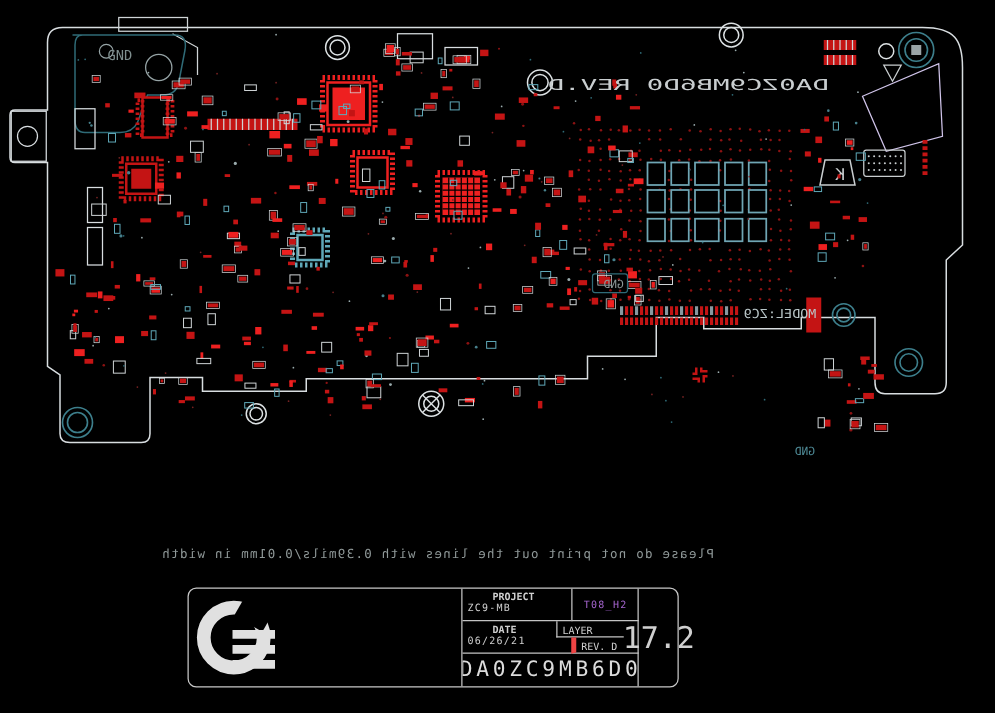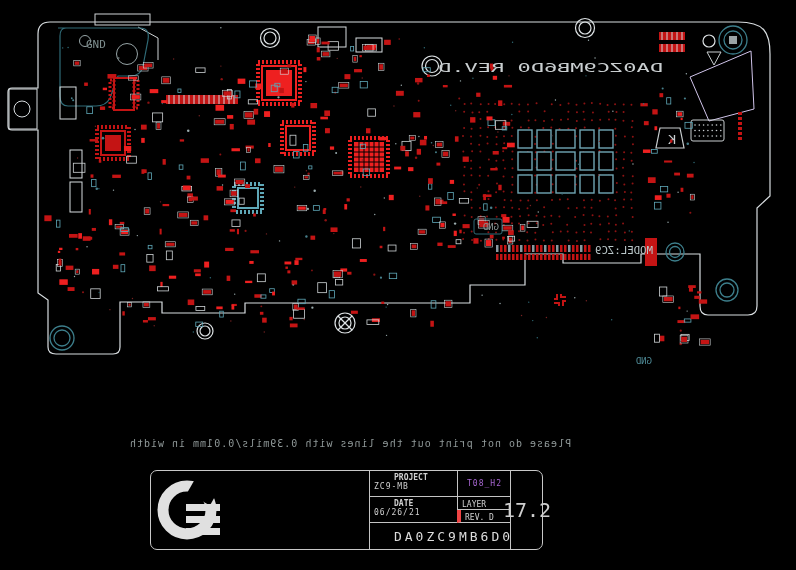--- a/index.html
+++ b/index.html
@@ -18,27 +18,27 @@
              transform-origin:left top;}
   .logo-line1{font-size:29px;line-height:30px;letter-spacing:3px;transform:scaleX(0.93);white-space:nowrap;}
   .logo-line2{font-size:26px;line-height:27px;letter-spacing:0px;transform:scaleX(1.0);white-space:nowrap;}
   .ttable{position:absolute;left:218px;top:0;width:141px;height:78px;border-left:1px solid #c4c4c4;}
   .cell{position:absolute;box-sizing:border-box;border-bottom:1px solid #c4c4c4;color:#d0d0d0;
         font-size:8px;line-height:9px;padding:2px 0 0 4px;white-space:nowrap;overflow:hidden;}
   .c-project{left:0;top:0;width:87px;height:26px;}
   .c-variant{left:87px;top:0;width:54px;height:26px;border-left:1px solid #c4c4c4;
              display:flex;align-items:center;justify-content:center;padding:0;}
   .c-date{left:0;top:26px;width:87px;height:26px;}
-  .c-layer{left:87px;top:26px;width:54px;height:13px;border-left:1px solid #c4c4c4;padding-top:3px;}
+  .c-layer{left:75px;top:26px;width:54px;height:13px;border-left:1px solid #c4c4c4;padding-top:3px;}
   .c-rev{left:87px;top:39px;width:54px;height:13px;border-left:4px solid #ef4444;border-bottom:1px solid #c4c4c4;padding-top:3px;}
-  .c-number{left:13px;top:52px;width:141px;height:26px;border-bottom:none;display:flex;
-            align-items:center;justify-content:center;font-size:13px;letter-spacing:3px;color:#dcdcdc;padding:0;}
+  .c-number{left:0;top:52px;width:141px;height:26px;border-bottom:none;display:flex;
+            align-items:center;justify-content:center;font-size:17px;letter-spacing:3px;color:#dcdcdc;padding:0;}
   .c-thick{position:absolute;left:359px;top:0;width:32px;height:78px;border-left:1px solid #c4c4c4;
            display:flex;align-items:center;justify-content:center;
-           font-size:20px;color:#cfcfcf;font-family:"DejaVu Sans Mono",monospace;}
+           font-size:24px;color:#cfcfcf;font-family:"DejaVu Sans Mono",monospace;}
   .lbl{display:block;font-weight:bold;padding-left:20px;}
   .val{display:block;margin-top:0;letter-spacing:1px;}
 </style>
 </head>
 <body>
 
 <div id="stage">
 
   <svg id="boardsvg" width="796" height="570" viewBox="0 0 796 570">
 

